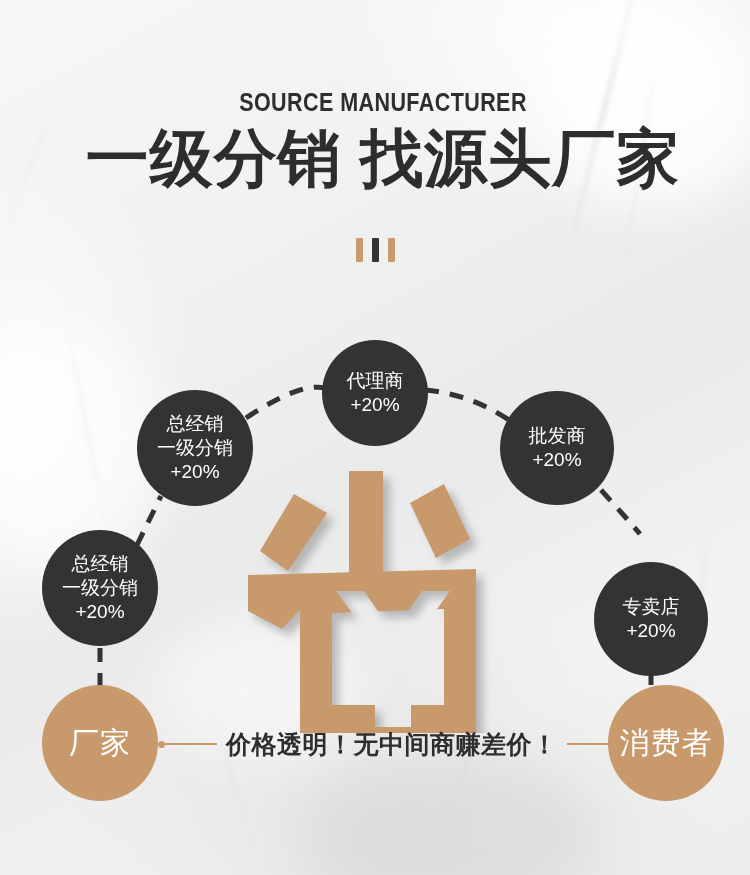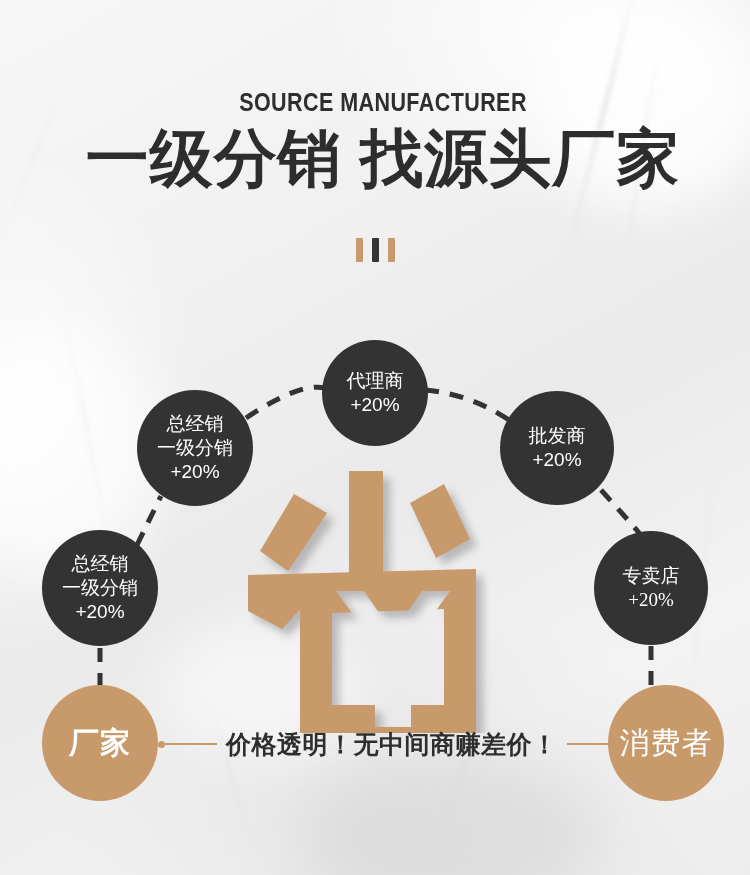--- a/index.html
+++ b/index.html
@@ -245,42 +245,42 @@
     <span class="dot"></span>
     <span class="rule left"></span>
     <span class="flow-text">价格透明！无中间商赚差价！</span>
     <span class="arrow-wrap">
       <span class="rule right"></span>
       <span class="arrow-head"></span>
     </span>
   </div>
 
   <div id="nodes">
-      <div class="node tan" style="left: 42px; top: 685px; width: 116px; height: 116px; font-weight: bold;">
+      <div class="node tan" style="left: 42px; top: 685px; width: 116px; height: 116px;">
         <div class="line">厂家</div>
       </div>
       <div class="node dark" style="left: 42px; top: 530px; width: 116px; height: 116px;">
         <div class="line">总经销</div>
         <div class="line">一级分销</div>
         <div class="line">+20%</div>
       </div>
       <div class="node dark" style="left: 137px; top: 390px; width: 116px; height: 116px;">
         <div class="line">总经销</div>
         <div class="line">一级分销</div>
         <div class="line">+20%</div>
       </div>
       <div class="node dark" style="left: 322px; top: 340px; width: 106px; height: 106px;">
         <div class="line">代理商</div>
         <div class="line">+20%</div>
       </div>
       <div class="node dark" style="left: 500px; top: 391px; width: 114px; height: 114px;">
         <div class="line">批发商</div>
         <div class="line">+20%</div>
       </div>
-      <div class="node dark" style="left: 594px; top: 531px; width: 114px; height: 114px; font-family: Liberation Serif, serif;">
+      <div class="node dark" style="left: 594px; top: 562px; width: 114px; height: 114px;">
         <div class="line">专卖店</div>
         <div class="line">+20%</div>
       </div>
       <div class="node tan" style="left: 608px; top: 685px; width: 116px; height: 116px;">
         <div class="line">消费者</div>
       </div>
     </div>
 
 </div>
 

